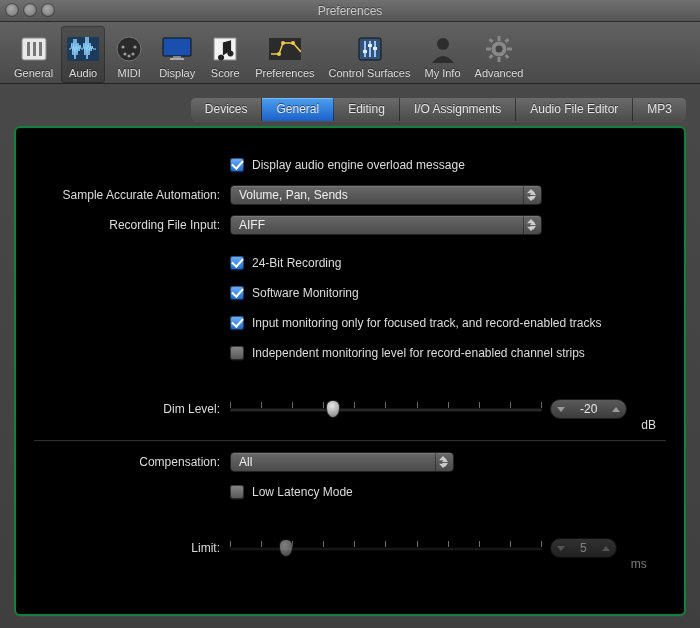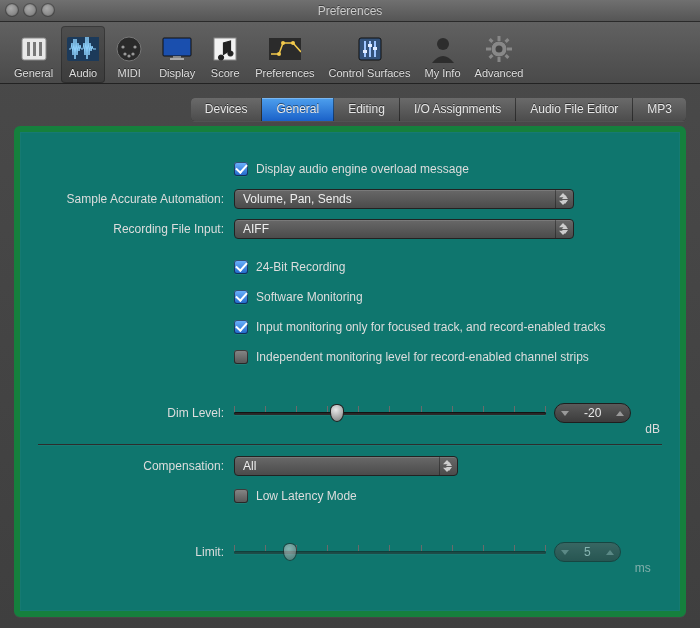--- a/index.html
+++ b/index.html
@@ -18,21 +18,21 @@
   .tool .tlabel { font-size:11px; color:#ddd; text-shadow:0 -1px 0 rgba(0,0,0,.5); white-space:nowrap; }
 
   
   .panel-wrap { padding:14px 14px 8px; }
   .tabbar { display:flex; justify-content:flex-end; margin-bottom:16px; position:relative; z-index:2; }
   .segtabs { display:flex; border-radius:4px; overflow:hidden; box-shadow:0 1px 0 rgba(255,255,255,.06), inset 0 0 0 1px rgba(0,0,0,.5);}
   .segtab { padding:4px 14px 5px; font-size:12px; background: linear-gradient(#6a6a6a,#4c4c4c); color:#e6e6e6; text-shadow:0 -1px 0 rgba(0,0,0,.5); border-right:1px solid rgba(0,0,0,.45); cursor:default;}
   .segtab:last-child { border-right:none; }
   .segtab.active { background: linear-gradient(#4ea0ee,#1a61c8); box-shadow: inset 0 1px 0 rgba(255,255,255,.25); }
 
-  .panel { border:6px solid #15803d; border-radius:6px; box-shadow: inset 0 0 0 1px rgba(255,255,255,.03), 0 1px 0 rgba(255,255,255,.04); background:#0f766e; padding:26px 18px 28px; margin-top:-11px; min-height:490px; position:relative; z-index:1; }
+  .panel { border:2px solid #15803d; border-radius:6px; box-shadow: inset 0 0 0 1px rgba(255,255,255,.03), 0 1px 0 rgba(255,255,255,.04); background:#000000; padding:26px 18px 28px; margin-top:-11px; min-height:490px; position:relative; z-index:1; }
 
   .row { display:flex; align-items:center; margin-bottom:8px; min-height:22px; }
   .lab { width:196px; text-align:right; padding-right:10px; color:#ddd; font-size:12px; }
   .ctrl { flex:1; display:flex; align-items:center; gap:8px; }
 
   .chk { appearance:none; width:14px; height:14px; border-radius:3px; background: linear-gradient(#888,#555); box-shadow: inset 0 0 0 1px rgba(0,0,0,.55), 0 1px 0 rgba(255,255,255,.06); position:relative; flex-shrink:0; }
   .chk.checked { background: linear-gradient(#6fb4ff,#1f66c8); }
   .chk.checked:after { content:""; position:absolute; left:2px; top:2px; width:9px; height:5px; border:2px solid #fff; border-top:none; border-right:none; transform:rotate(-48deg); }
   .chklabel { color:#ddd; font-size:12px; }
 
@@ -56,21 +56,21 @@
   .stepper { display:flex; align-items:center; background: linear-gradient(#5a5a5a,#3c3c3c); border:1px solid #1e1e1e; border-radius:10px; height:20px; padding:0 6px; gap:15px; color:#e8e8e8; font-size:12px; }
   .stepper .up, .stepper .down { width:0;height:0;border-left:4px solid transparent;border-right:4px solid transparent; }
   .stepper .down{ border-top:5px solid #9a9a9a;}
   .stepper .up{ border-bottom:5px solid #9a9a9a;}
   .unit { color:#ddd; font-size:12px; margin-left:6px;margin-top:32px; }
 
   .section-h { color:#c8c8c8; font-size:12px; margin:16px 0 4px 2px; }
   .hr { height:1px; background:#2d2d2d; box-shadow:0 1px 0 rgba(255,255,255,.04); margin-bottom:10px; }
 
   .disabled .stepper, .disabled .thumb, .disabled .track, .disabled .unit { opacity:.55; }
-  .w312{ width:340px; }
+  .w312{ width:312px; }
 </style>
 </head>
 <body>
 
 <div class="titlebar">
   <div class="traffic">
     <div class="tlight"></div>
     <div class="tlight"></div>
     <div class="tlight"></div>
   </div>

